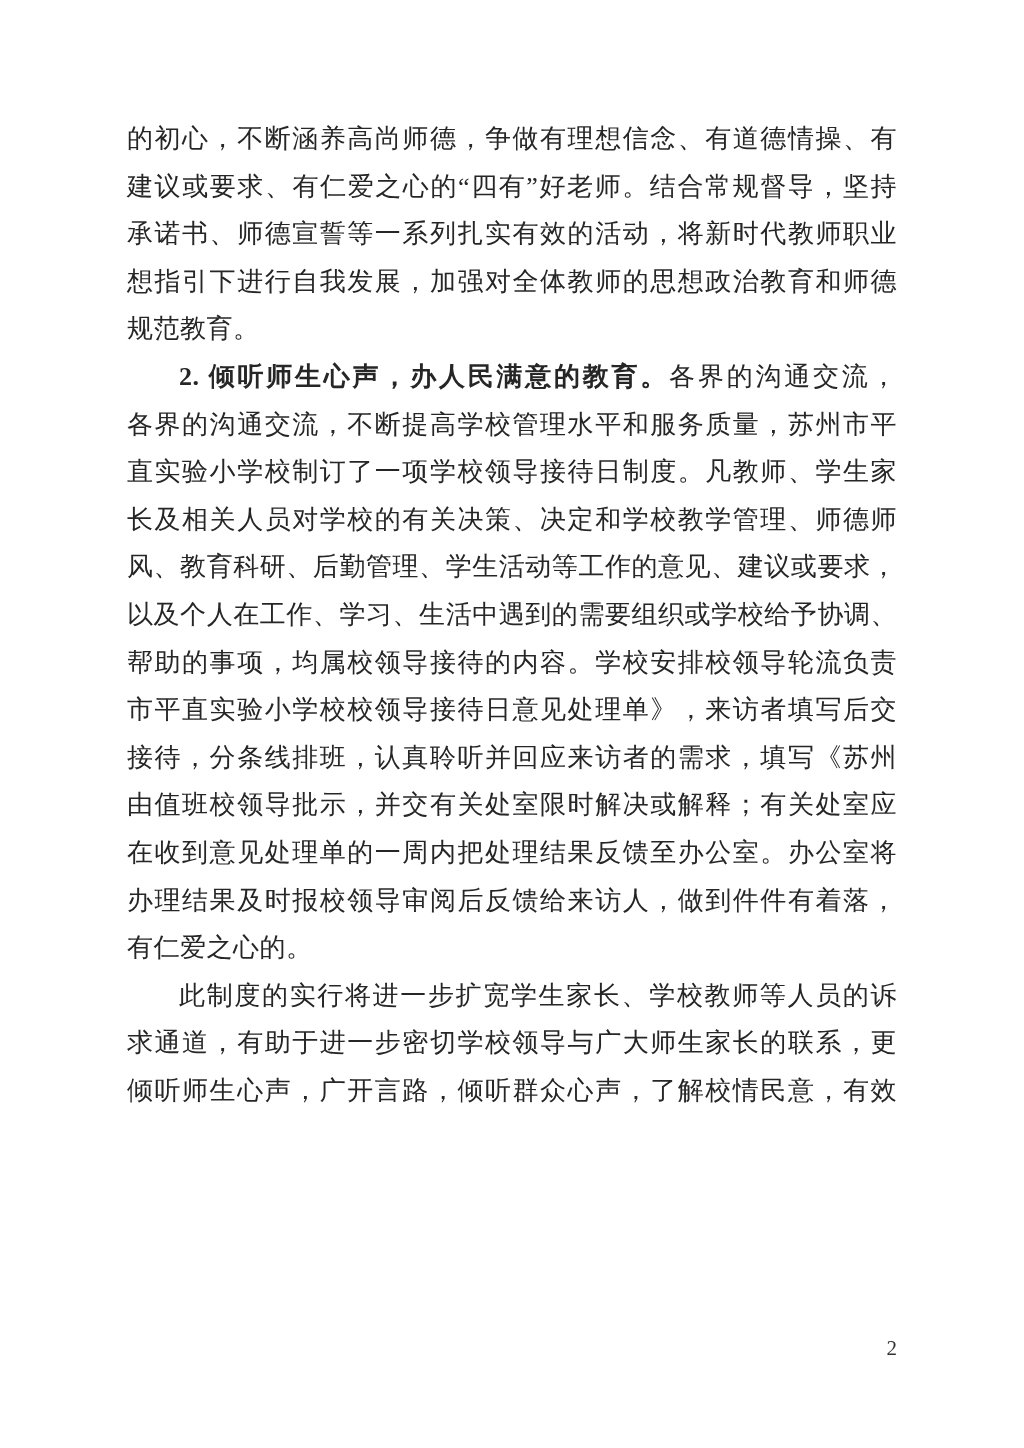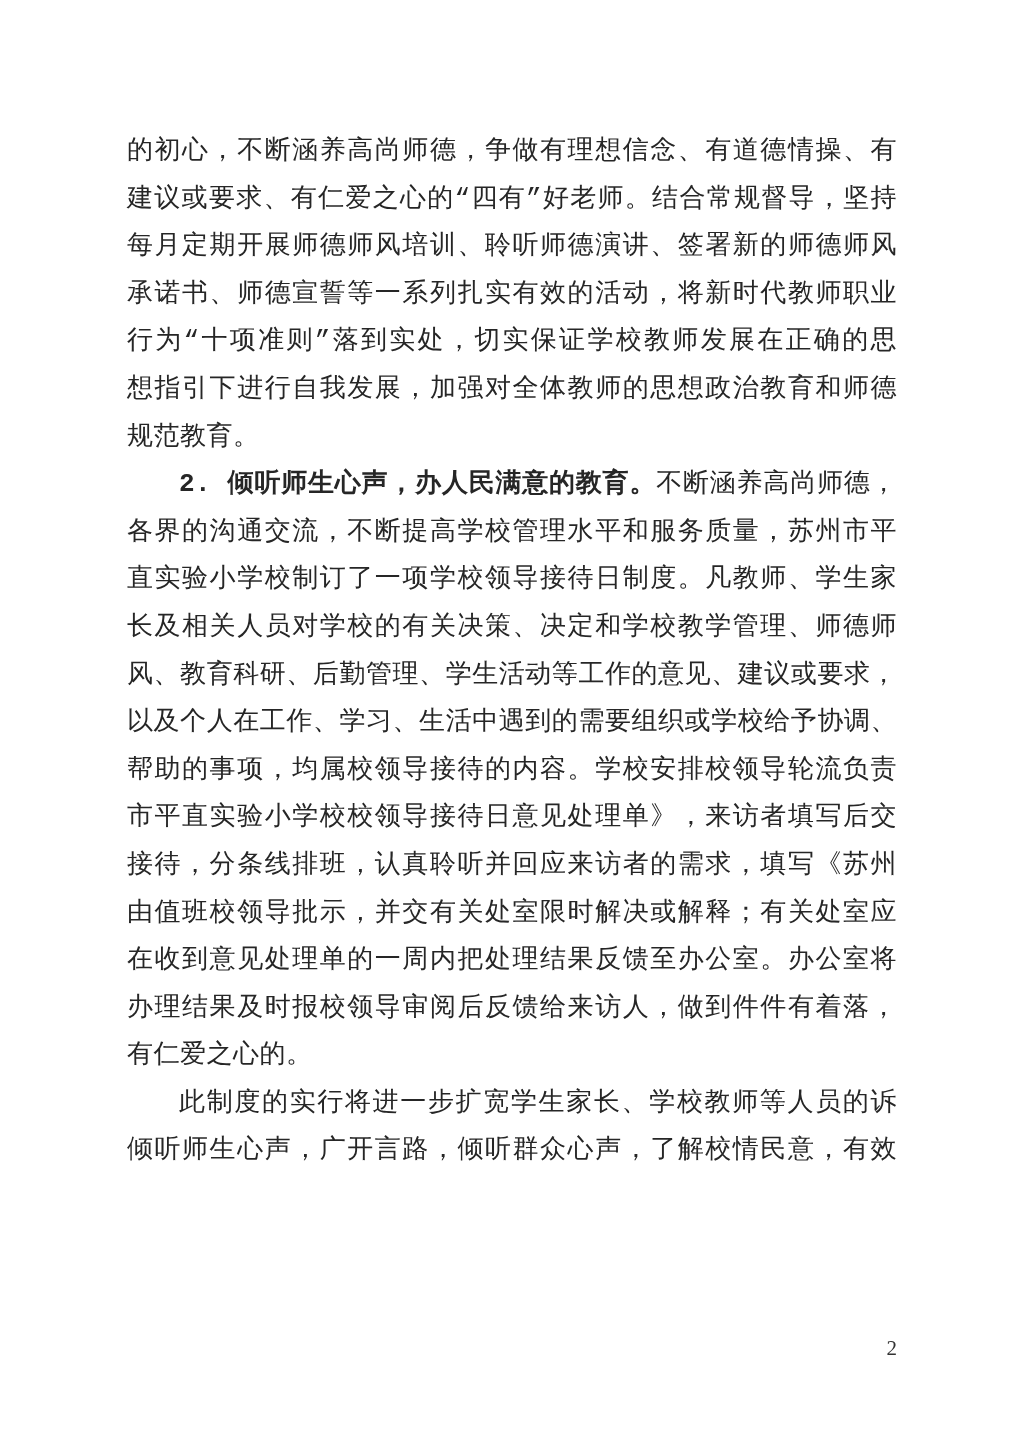--- a/index.html
+++ b/index.html
@@ -9,23 +9,22 @@
     width: 1024px;
     height: 1448px;
     background: #ffffff;
     overflow: hidden;
     font-family: "Liberation Serif", serif;
     color: #262626;
   }
   .text-body {
     position: absolute;
     left: 127px;
-    top: 128px;
+    top: 115px;
     width: 770px;
-    font-family: Liberation Mono, monospace;
   }
   .paragraph { margin: 0; }
   .line {
     font-size: 26px;
     line-height: 47.6px;
     height: 47.6px;
     text-align: justify;
     text-align-last: justify;
     text-justify: inter-character;
     overflow: visible;
@@ -52,42 +51,41 @@
   }
 </style>
 </head>
 <body>
 
 <div class="page">
   <main class="text-body" id="doc-body">
       <div class="paragraph">
         <div class="line"><span class="run">的初心，不断涵养高尚师德，争做有理想信念、有道德情操、有</span></div>
         <div class="line"><span class="run">建议或要求、有仁爱之心的“四有”好老师。结合常规督导，坚持</span></div>
-        <div class="line"><span class="run">每月定期开展师德师风培训、聆听师德演讲、签署新的师德师风</span></div>
         <div class="line"><span class="run">承诺书、师德宣誓等一系列扎实有效的活动，将新时代教师职业</span></div>
-        <div class="line"><span class="run">行为“十项准则”落到实处，切实保证学校教师发展在正确的思</span></div>
         <div class="line"><span class="run">想指引下进行自我发展，加强对全体教师的思想政治教育和师德</span></div>
         <div class="line no-justify"><span class="run">规范教育。</span></div>
       </div>
       <div class="paragraph">
-        <div class="line indent"><span class="run bold">2. 倾听师生心声，办人民满意的教育。</span><span class="run">不断涵养高尚师德，</span></div>
+        <div class="line indent"><span class="run bold">2. 倾听师生心声，办人民满意的教育。</span><span class="run">各界的沟通交流，</span></div>
         <div class="line"><span class="run">各界的沟通交流，不断提高学校管理水平和服务质量，苏州市平</span></div>
         <div class="line"><span class="run">直实验小学校制订了一项学校领导接待日制度。凡教师、学生家</span></div>
         <div class="line"><span class="run">长及相关人员对学校的有关决策、决定和学校教学管理、师德师</span></div>
         <div class="line"><span class="run">风、教育科研、后勤管理、学生活动等工作的意见、建议或要求，</span></div>
         <div class="line"><span class="run">以及个人在工作、学习、生活中遇到的需要组织或学校给予协调、</span></div>
         <div class="line"><span class="run">帮助的事项，均属校领导接待的内容。学校安排校领导轮流负责</span></div>
         <div class="line"><span class="run">市平直实验小学校校领导接待日意见处理单》，来访者填写后交</span></div>
         <div class="line"><span class="run">接待，分条线排班，认真聆听并回应来访者的需求，填写《苏州</span></div>
         <div class="line"><span class="run">由值班校领导批示，并交有关处室限时解决或解释；有关处室应</span></div>
         <div class="line"><span class="run">在收到意见处理单的一周内把处理结果反馈至办公室。办公室将</span></div>
         <div class="line"><span class="run">办理结果及时报校领导审阅后反馈给来访人，做到件件有着落，</span></div>
         <div class="line no-justify"><span class="run">有仁爱之心的。</span></div>
       </div>
       <div class="paragraph">
         <div class="line indent"><span class="run">此制度的实行将进一步扩宽学生家长、学校教师等人员的诉</span></div>
+        <div class="line"><span class="run">求通道，有助于进一步密切学校领导与广大师生家长的联系，更</span></div>
         <div class="line"><span class="run">倾听师生心声，广开言路，倾听群众心声，了解校情民意，有效</span></div>
       </div>
     </main>
   <footer class="page-footer">
     <span class="page-number">2</span>
   </footer>
 </div>
 
 </body></html>

